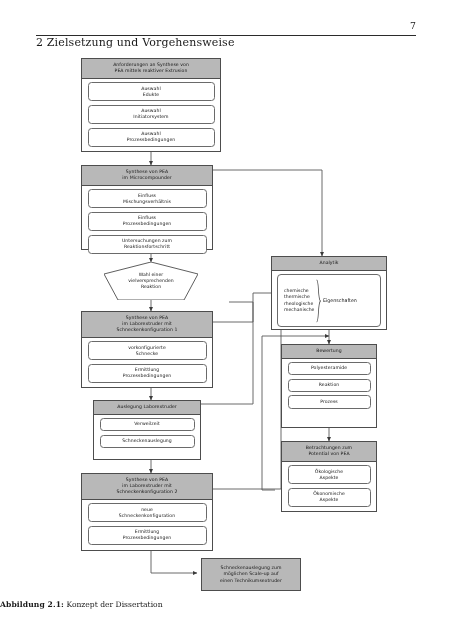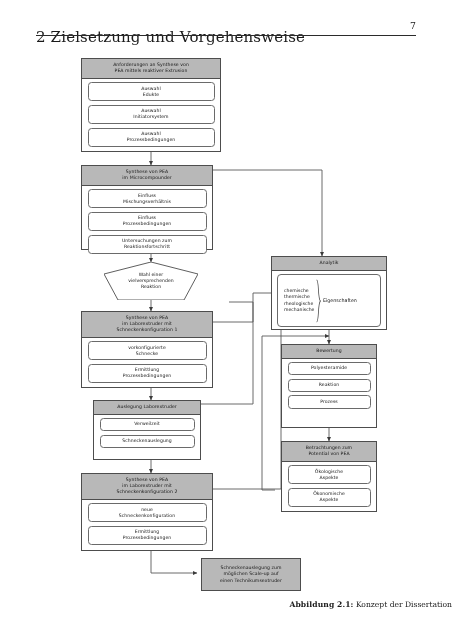--- a/index.html
+++ b/index.html
@@ -25,22 +25,22 @@
   #header {
     position: absolute;
     left: 36px;
     top: 20px;
     width: 380px;
     height: 22px;
   }
   #header .hdr-title {
     position: absolute;
     left: 0;
-    top: 8px;
-    font-size: 15px;
+    top: 16px;
+    font-size: 11px;
     letter-spacing: 0.15px;
     white-space: nowrap;
   }
   #header .hdr-page {
     position: absolute;
     right: 0;
     top: 0;
     font-size: 9.3px;
   }
   #header .hdr-rule {
@@ -182,21 +182,21 @@
     color: #161616;
     white-space: nowrap;
   }
 
   
   #caption {
     position: absolute;
     left: 0;
     top: 600px;
     width: 452px;
-    text-align: right;
+    text-align: left;
     font-family: "DejaVu Serif", serif;
     font-size: 7.6px;
     color: #1a1a1a;
   }
   #caption .cap-label {
     font-weight: bold;
     letter-spacing: 0.1px;
   }
 </style>
 </head>

